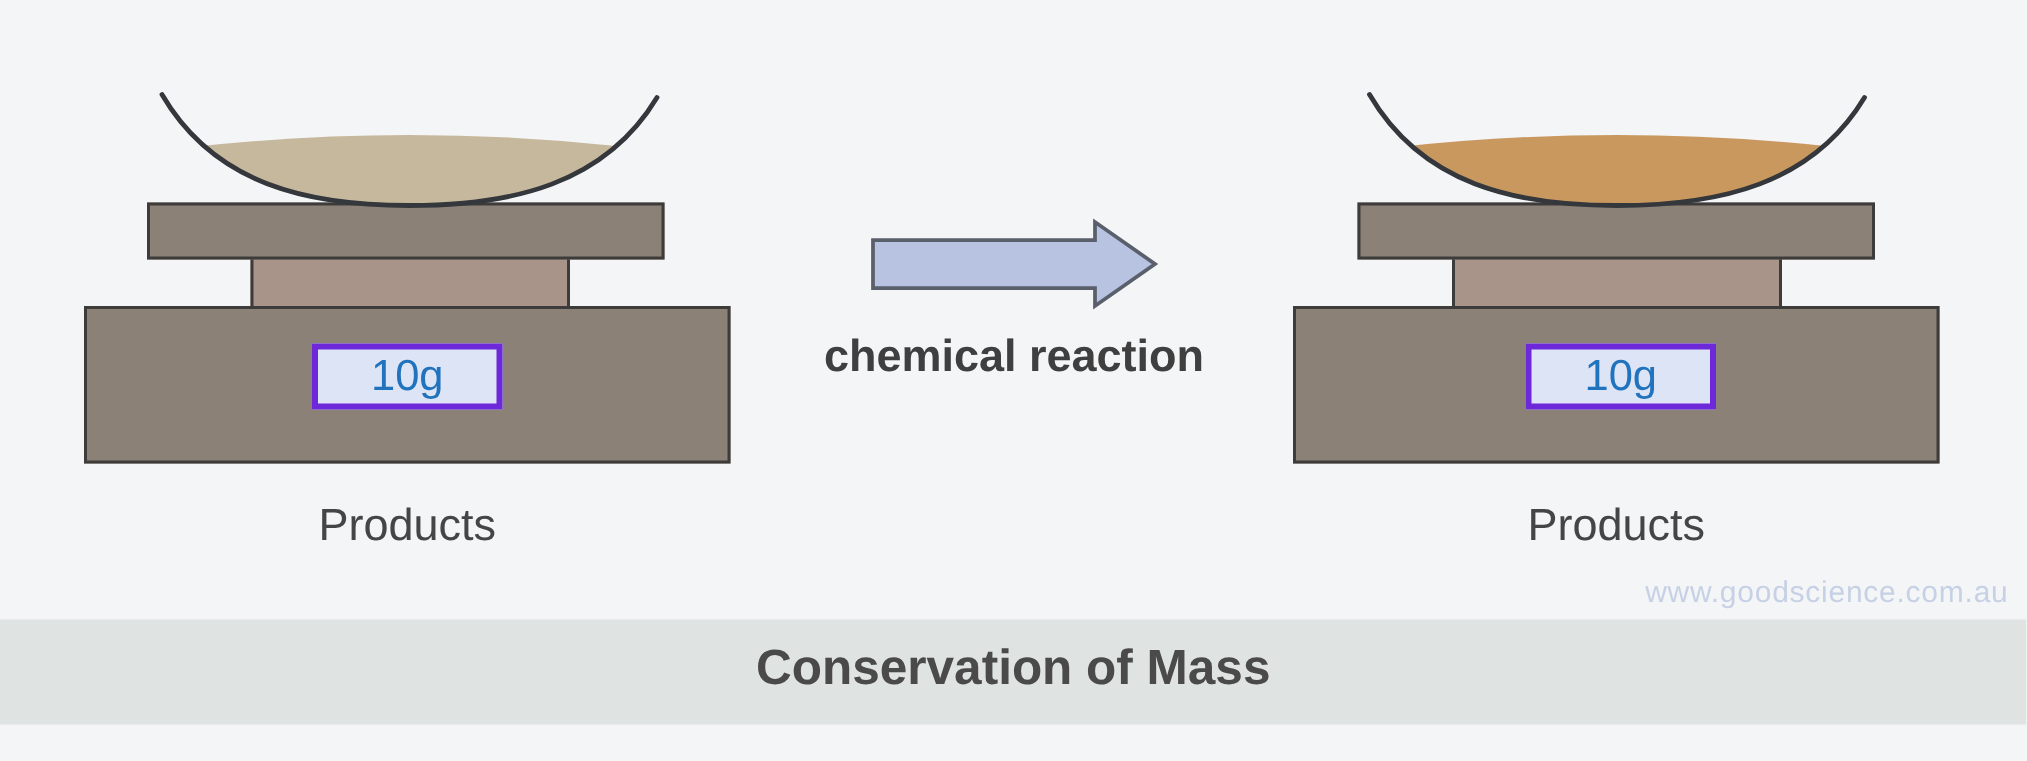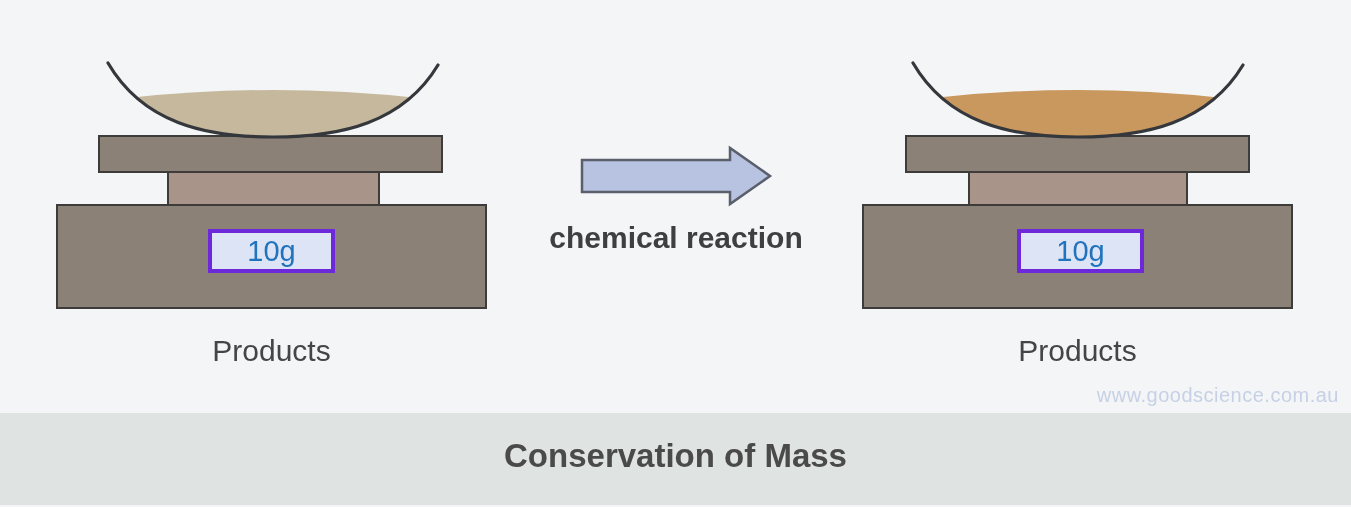--- a/index.html
+++ b/index.html
@@ -62,21 +62,21 @@
   .watermark {
     right: 12px; top: 384px;
     font-size: 20px; font-weight: normal;
     letter-spacing: 0.5px;
     color: #c7d1e5;
     z-index: 6;
   }
 
   
   .banner {
-    left: 0; top: 413px; width: 1351px; height: 92px;
+    left: 0; top: 413px; width: 1351px; height: 70px;
     background: #dfe3e2;
     display: flex; align-items: center; justify-content: center;
     z-index: 5;
   }
   .banner-title {
     font-size: 33px; font-weight: bold; color: #4a4a4a;
     margin-bottom: 6px;
   }
 </style>
 </head>

